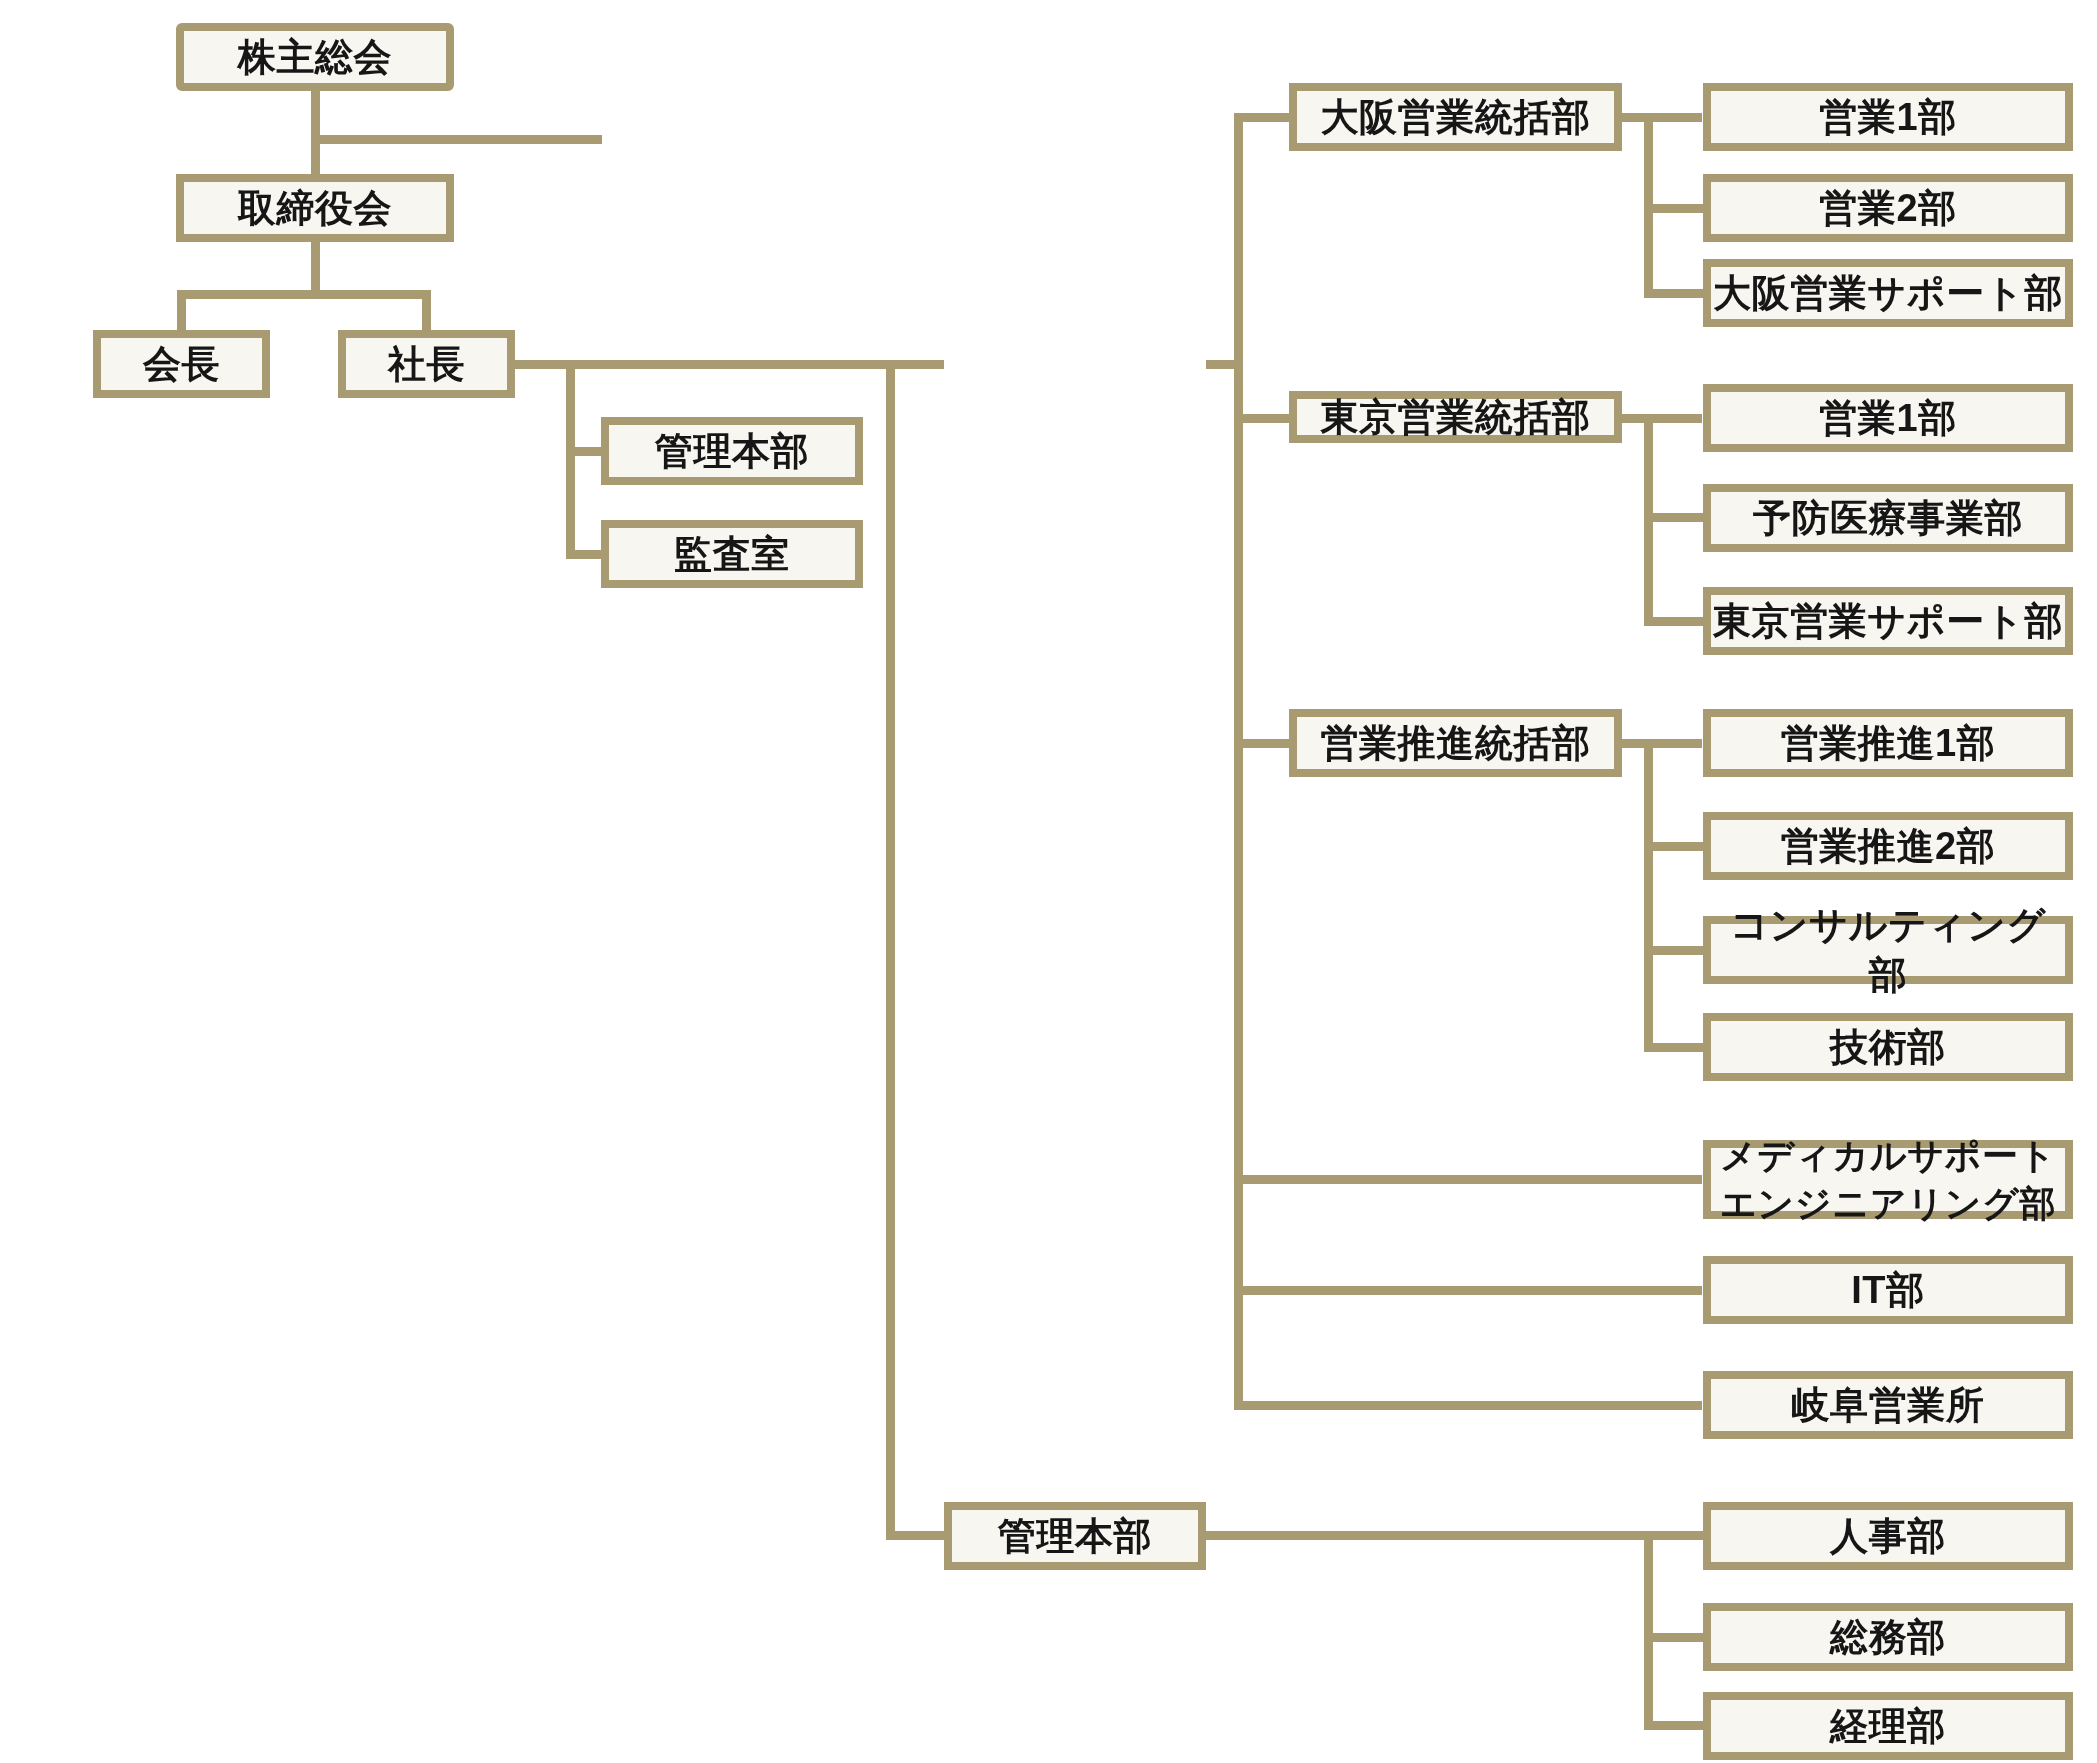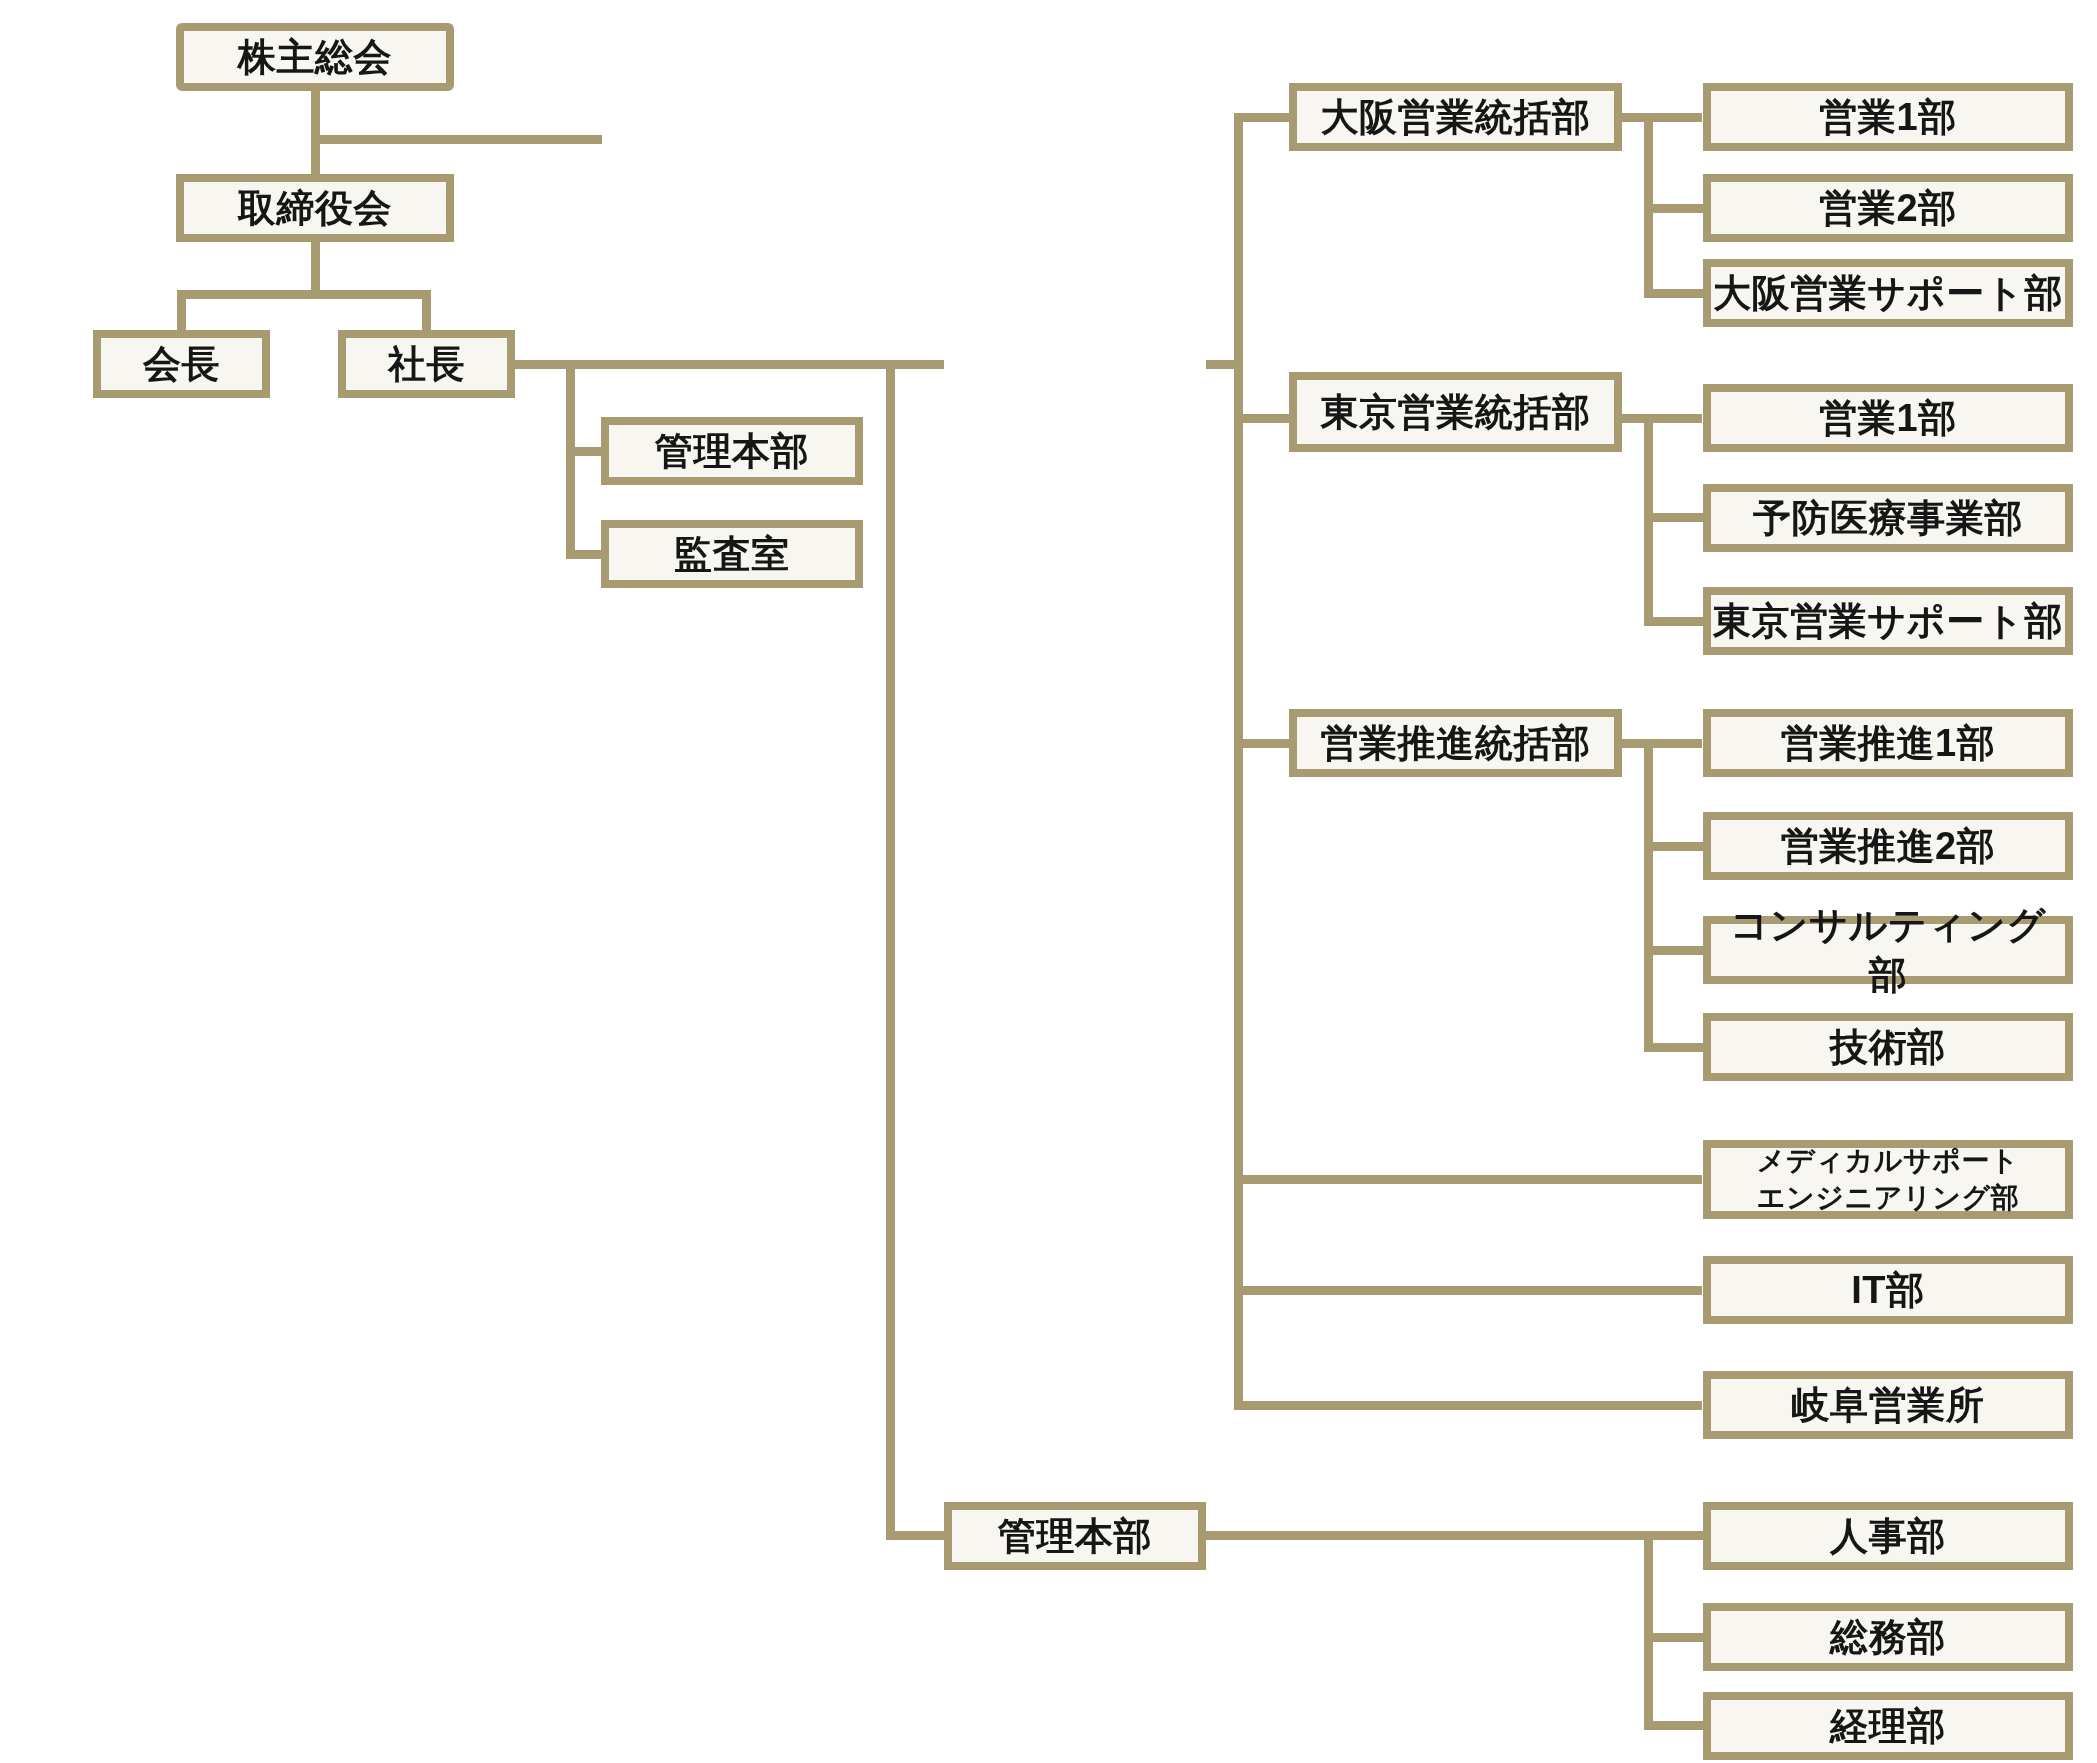--- a/index.html
+++ b/index.html
@@ -17,21 +17,21 @@
   .node{
     position:absolute;box-sizing:border-box;
     border:8.6px solid var(--line);
     background:var(--fill);
     color:var(--ink);
     display:flex;align-items:center;justify-content:center;
     font-weight:700;font-size:38px;line-height:1.32;
     text-align:center;white-space:pre-line;
     letter-spacing:0.6px;
   }
-  .node.small{font-size:28px;}
+  .node.small{font-size:36px;}
   .line{position:absolute;background:var(--line);}
 </style>
 </head>
 <body>
 
 <div id="canvas">
     <div class="line" style="left: 311px; top: 91px; width: 8.6px; height: 83px;"></div>
     <div class="line" style="left: 311px; top: 135px; width: 291px; height: 8.6px;"></div>
     <div class="line" style="left: 311px; top: 242px; width: 8.6px; height: 48px;"></div>
     <div class="line" style="left: 177px; top: 290px; width: 254px; height: 8.6px;"></div>
@@ -71,21 +71,21 @@
     <div class="node" style="left: 176px; top: 23px; width: 278px; height: 68px; border-radius: 6px;">株主総会</div>
     <div class="node" style="left: 176px; top: 174px; width: 278px; height: 68px;">取締役会</div>
     <div class="node" style="left: 93px; top: 330px; width: 177px; height: 68px; font-family: Liberation Serif, serif;">会長</div>
     <div class="node" style="left: 338px; top: 330px; width: 177px; height: 68px;">社長</div>
     <div class="node" style="left: 601px; top: 417px; width: 262px; height: 68px;">管理本部</div>
     <div class="node" style="left: 601px; top: 520px; width: 262px; height: 68px;">監査室</div>
     <div class="node" style="left: 1289px; top: 83px; width: 333px; height: 68px;">大阪営業統括部</div>
     <div class="node" style="left: 1703px; top: 83px; width: 370px; height: 68px;">営業1部</div>
     <div class="node" style="left: 1703px; top: 174px; width: 370px; height: 68px;">営業2部</div>
     <div class="node" style="left: 1703px; top: 259px; width: 370px; height: 68px;">大阪営業サポート部</div>
-    <div class="node" style="left: 1289px; top: 372px; width: 333px; height: 80px;">東京営業統括部</div>
+    <div class="node" style="left: 1289px; top: 391px; width: 333px; height: 52px;">東京営業統括部</div>
     <div class="node" style="left: 1703px; top: 384px; width: 370px; height: 68px;">営業1部</div>
     <div class="node" style="left: 1703px; top: 484px; width: 370px; height: 68px;">予防医療事業部</div>
     <div class="node" style="left: 1703px; top: 587px; width: 370px; height: 68px;">東京営業サポート部</div>
     <div class="node" style="left: 1289px; top: 709px; width: 333px; height: 68px;">営業推進統括部</div>
     <div class="node" style="left: 1703px; top: 709px; width: 370px; height: 68px;">営業推進1部</div>
     <div class="node" style="left: 1703px; top: 812px; width: 370px; height: 68px;">営業推進2部</div>
     <div class="node" style="left: 1703px; top: 916px; width: 370px; height: 68px;">コンサルティング部</div>
     <div class="node" style="left: 1703px; top: 1013px; width: 370px; height: 68px;">技術部</div>
     <div class="node small" style="left: 1703px; top: 1140px; width: 370px; height: 79px;">メディカルサポート
 エンジニアリング部</div>

